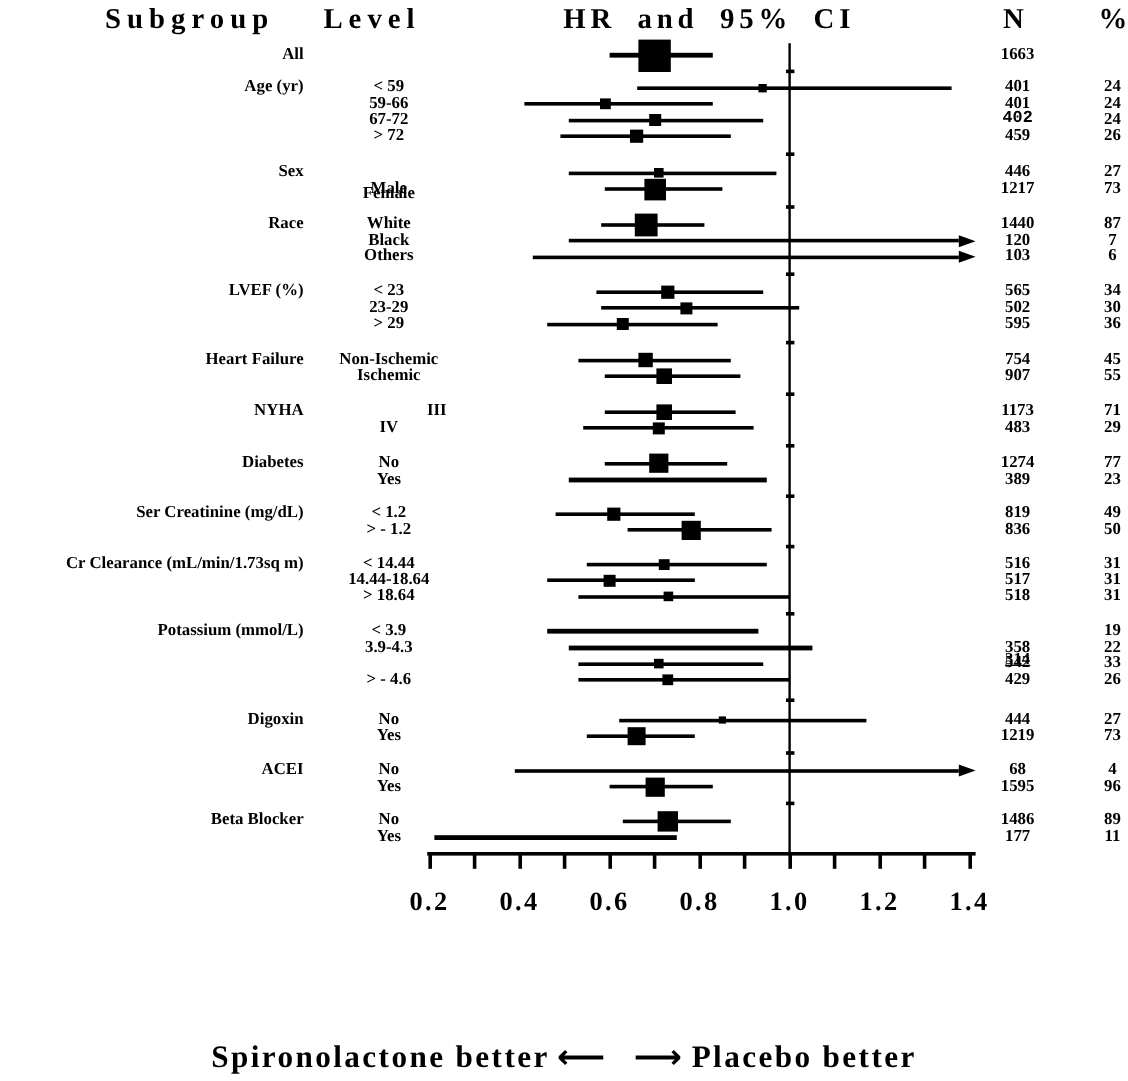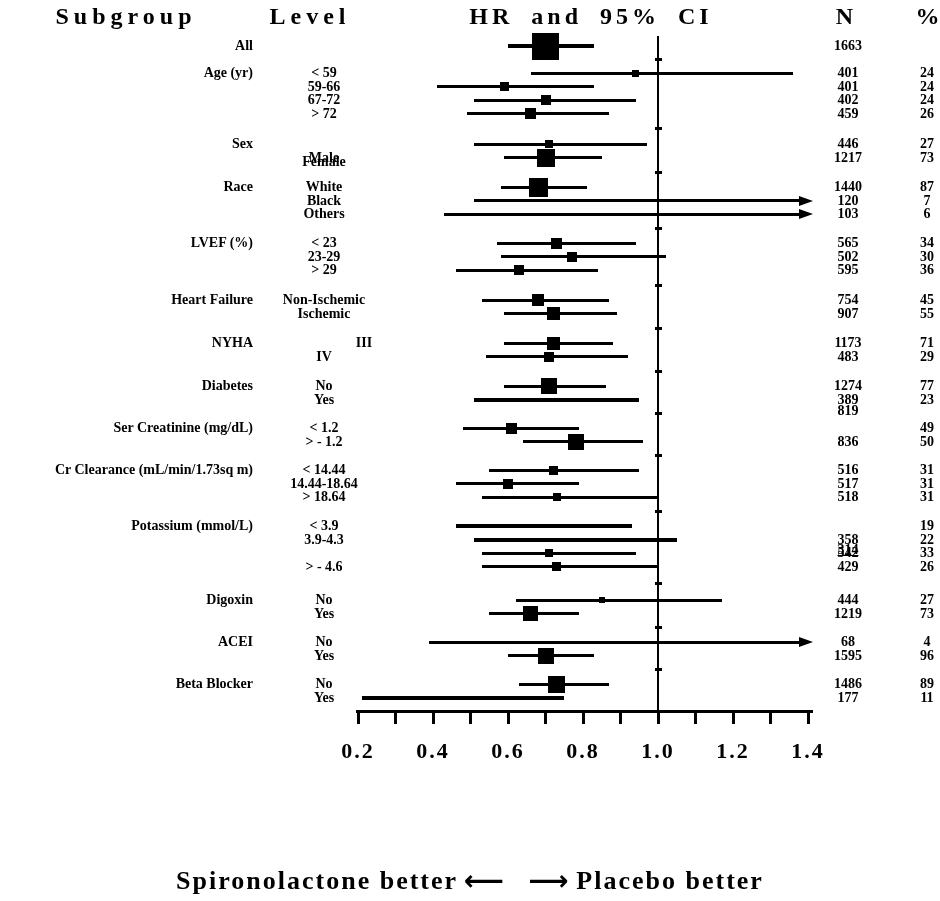--- a/index.html
+++ b/index.html
@@ -26,21 +26,21 @@
   .arrowhead{width:0;height:0;border-top:5px solid transparent;border-bottom:5px solid transparent;border-left:14px solid #000;}
   #footer{left:0;top:860px;width:940px;height:42px;display:flex;justify-content:center;align-items:center;}
   .foot-txt{font-size:26px;font-weight:bold;letter-spacing:2px;white-space:nowrap;}
   .foot-arrow{font-family:"DejaVu Sans",sans-serif;font-size:28px;font-weight:bold;line-height:20px;}
 </style>
 </head>
 <body>
 
 <div id="figure">
 
-  <div class="abs b hdr" style="left:16px;  top:3px; width:220px;">Subgroup</div>
+  <div class="abs b hdr" style="left:48px;  top:3px; width:220px;">Subgroup</div>
   <div class="abs b hdr" style="left:230px; top:3px; width:160px;">Level</div>
   <div class="abs b hdr2" style="left:441px; top:3px; width:300px;">HR and 95% CI</div>
   <div class="abs b hdr3" style="left:805px; top:3px; width:80px;">N</div>
   <div class="abs b hdr3" style="left:888px; top:3px; width:80px;">%</div>
 
   <div id="plot-layer" class="abs" style="left:0;top:0;width:940px;height:901px;">
       <div class="abs b sg" style="top: 38px;">All</div>
       <div class="abs ci" style="left: 508px; top: 44px; width: 86.25px; height: 4px;"></div>
       <div class="abs mk" style="left: 532px; top: 32.5px; width: 27px; height: 27px;"></div>
       <div class="abs b nv" style="top: 38px;">1663</div>
@@ -51,21 +51,21 @@
       <div class="abs b nv" style="top: 65px;">401</div>
       <div class="abs b pv" style="top: 65px;">24</div>
       <div class="abs b lv" style="top: 78.6px; text-align: center;">59-66</div>
       <div class="abs ci" style="left: 436.75px; top: 85.1px; width: 157.5px; height: 3px;"></div>
       <div class="abs mk" style="left: 499.75px; top: 82.1px; width: 9px; height: 9px;"></div>
       <div class="abs b nv" style="top: 78.6px;">401</div>
       <div class="abs b pv" style="top: 78.6px;">24</div>
       <div class="abs b lv" style="top: 92.2px;">67-72</div>
       <div class="abs ci" style="left: 474.25px; top: 98.7px; width: 161.25px; height: 3px;"></div>
       <div class="abs mk" style="left: 540.5px; top: 95.2px; width: 10px; height: 10px;"></div>
-      <div class="abs b nv" style="top: 92.2px;">402</div>
+      <div class="abs b nv" style="top: 92.2px; font-family: Liberation Mono, monospace;">402</div>
       <div class="abs b pv" style="top: 92.2px;">24</div>
       <div class="abs b lv" style="top: 105.8px;">&gt; 72</div>
       <div class="abs ci" style="left: 466.75px; top: 112.3px; width: 142.5px; height: 3px;"></div>
       <div class="abs mk" style="left: 525px; top: 108.3px; width: 11px; height: 11px;"></div>
       <div class="abs b nv" style="top: 105.8px;">459</div>
       <div class="abs b pv" style="top: 105.8px;">26</div>
       <div class="abs b sg" style="top: 136px;">Sex</div>
       <div class="abs b lv" style="top: 136px; margin-top: 18px;">Female</div>
       <div class="abs ci" style="left: 474.25px; top: 142.5px; width: 172.5px; height: 3px;"></div>
       <div class="abs mk" style="left: 545.25px; top: 140px; width: 8px; height: 8px;"></div>
@@ -137,21 +137,21 @@
       <div class="abs b nv" style="top: 378px;">1274</div>
       <div class="abs b pv" style="top: 378px;">77</div>
       <div class="abs b lv" style="top: 391.6px;">Yes</div>
       <div class="abs ci" style="left: 474.25px; top: 397.6px; width: 165px; height: 4px;"></div>
       <div class="abs b nv" style="top: 391.6px;">389</div>
       <div class="abs b pv" style="top: 391.6px;">23</div>
       <div class="abs b sg" style="top: 420px;">Ser Creatinine (mg/dL)</div>
       <div class="abs b lv" style="top: 420px;">&lt; 1.2</div>
       <div class="abs ci" style="left: 463px; top: 426.5px; width: 116.25px; height: 3px;"></div>
       <div class="abs mk" style="left: 506.25px; top: 422.5px; width: 11px; height: 11px;"></div>
-      <div class="abs b nv" style="top: 403px; text-align: center;">819</div>
+      <div class="abs b nv" style="top: 420px; text-align: center;">819</div>
       <div class="abs b pv" style="top: 420px;">49</div>
       <div class="abs b lv" style="top: 433.6px;">&gt; - 1.2</div>
       <div class="abs ci" style="left: 523px; top: 440.1px; width: 120px; height: 3px;"></div>
       <div class="abs mk" style="left: 567.5px; top: 433.6px; width: 16px; height: 16px;"></div>
       <div class="abs b nv" style="top: 433.6px;">836</div>
       <div class="abs b pv" style="top: 433.6px;">50</div>
       <div class="abs b sg" style="top: 462px;">Cr Clearance (mL/min/1.73sq m)</div>
       <div class="abs b lv" style="top: 462px;">&lt; 14.44</div>
       <div class="abs ci" style="left: 489.25px; top: 468.5px; width: 150px; height: 3px;"></div>
       <div class="abs mk" style="left: 548.5px; top: 465.5px; width: 9px; height: 9px;"></div>

